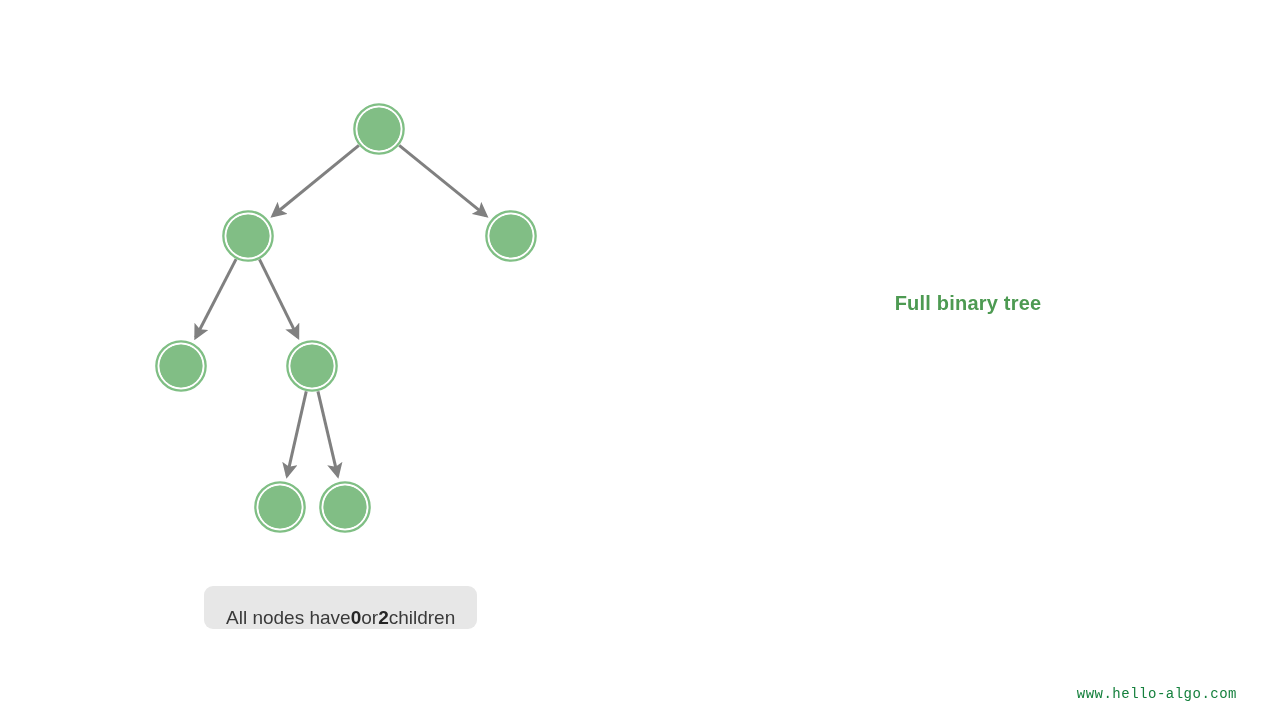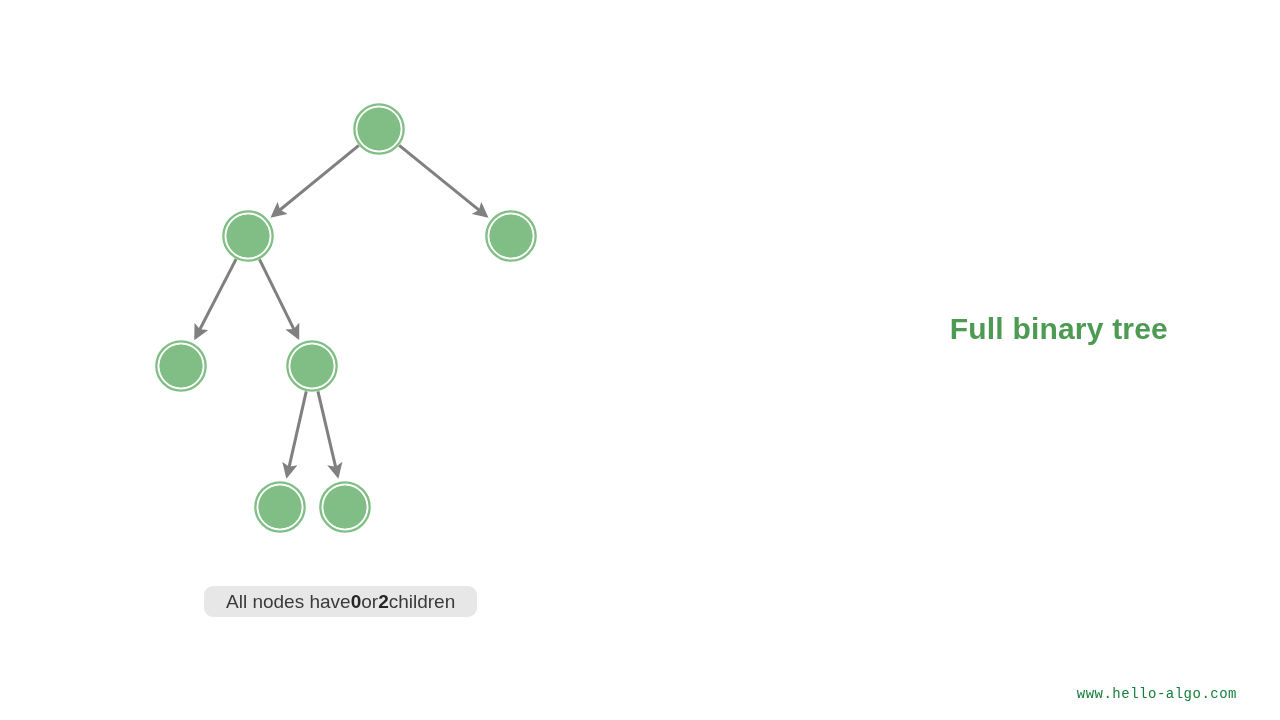--- a/index.html
+++ b/index.html
@@ -23,39 +23,39 @@
   }
   #tree-svg {
     position: absolute;
     left: 0; top: 0;
     width: 1280px;
     height: 720px;
   }
   .diagram-title {
     position: absolute;
     left: 768px;
-    top: 312px;
+    top: 292px;
     width: 400px;
-    text-align: right;
+    text-align: center;
     font-family: "Liberation Sans", sans-serif;
-    font-size: 30px;
+    font-size: 20px;
     font-weight: bold;
     letter-spacing: 0.2px;
     color: #4d9a52;
     white-space: nowrap;
   }
   .caption-box {
     position: absolute;
     left: 204px;
     top: 586px;
-    height: 31px;
+    height: 43px;
     box-sizing: border-box;
     padding: 0 22px;
     display: flex;
-    align-items: center;
+    align-items: flex-end;
     justify-content: center;
     background: #e7e7e7;
     border-radius: 9px;
     font-family: "Liberation Sans", sans-serif;
     font-size: 19px;
     color: #3a3a3a;
     white-space: nowrap;
   }
   .caption-box .seg { }
   .caption-box .seg.bold { font-weight: bold; color: #262626; }

